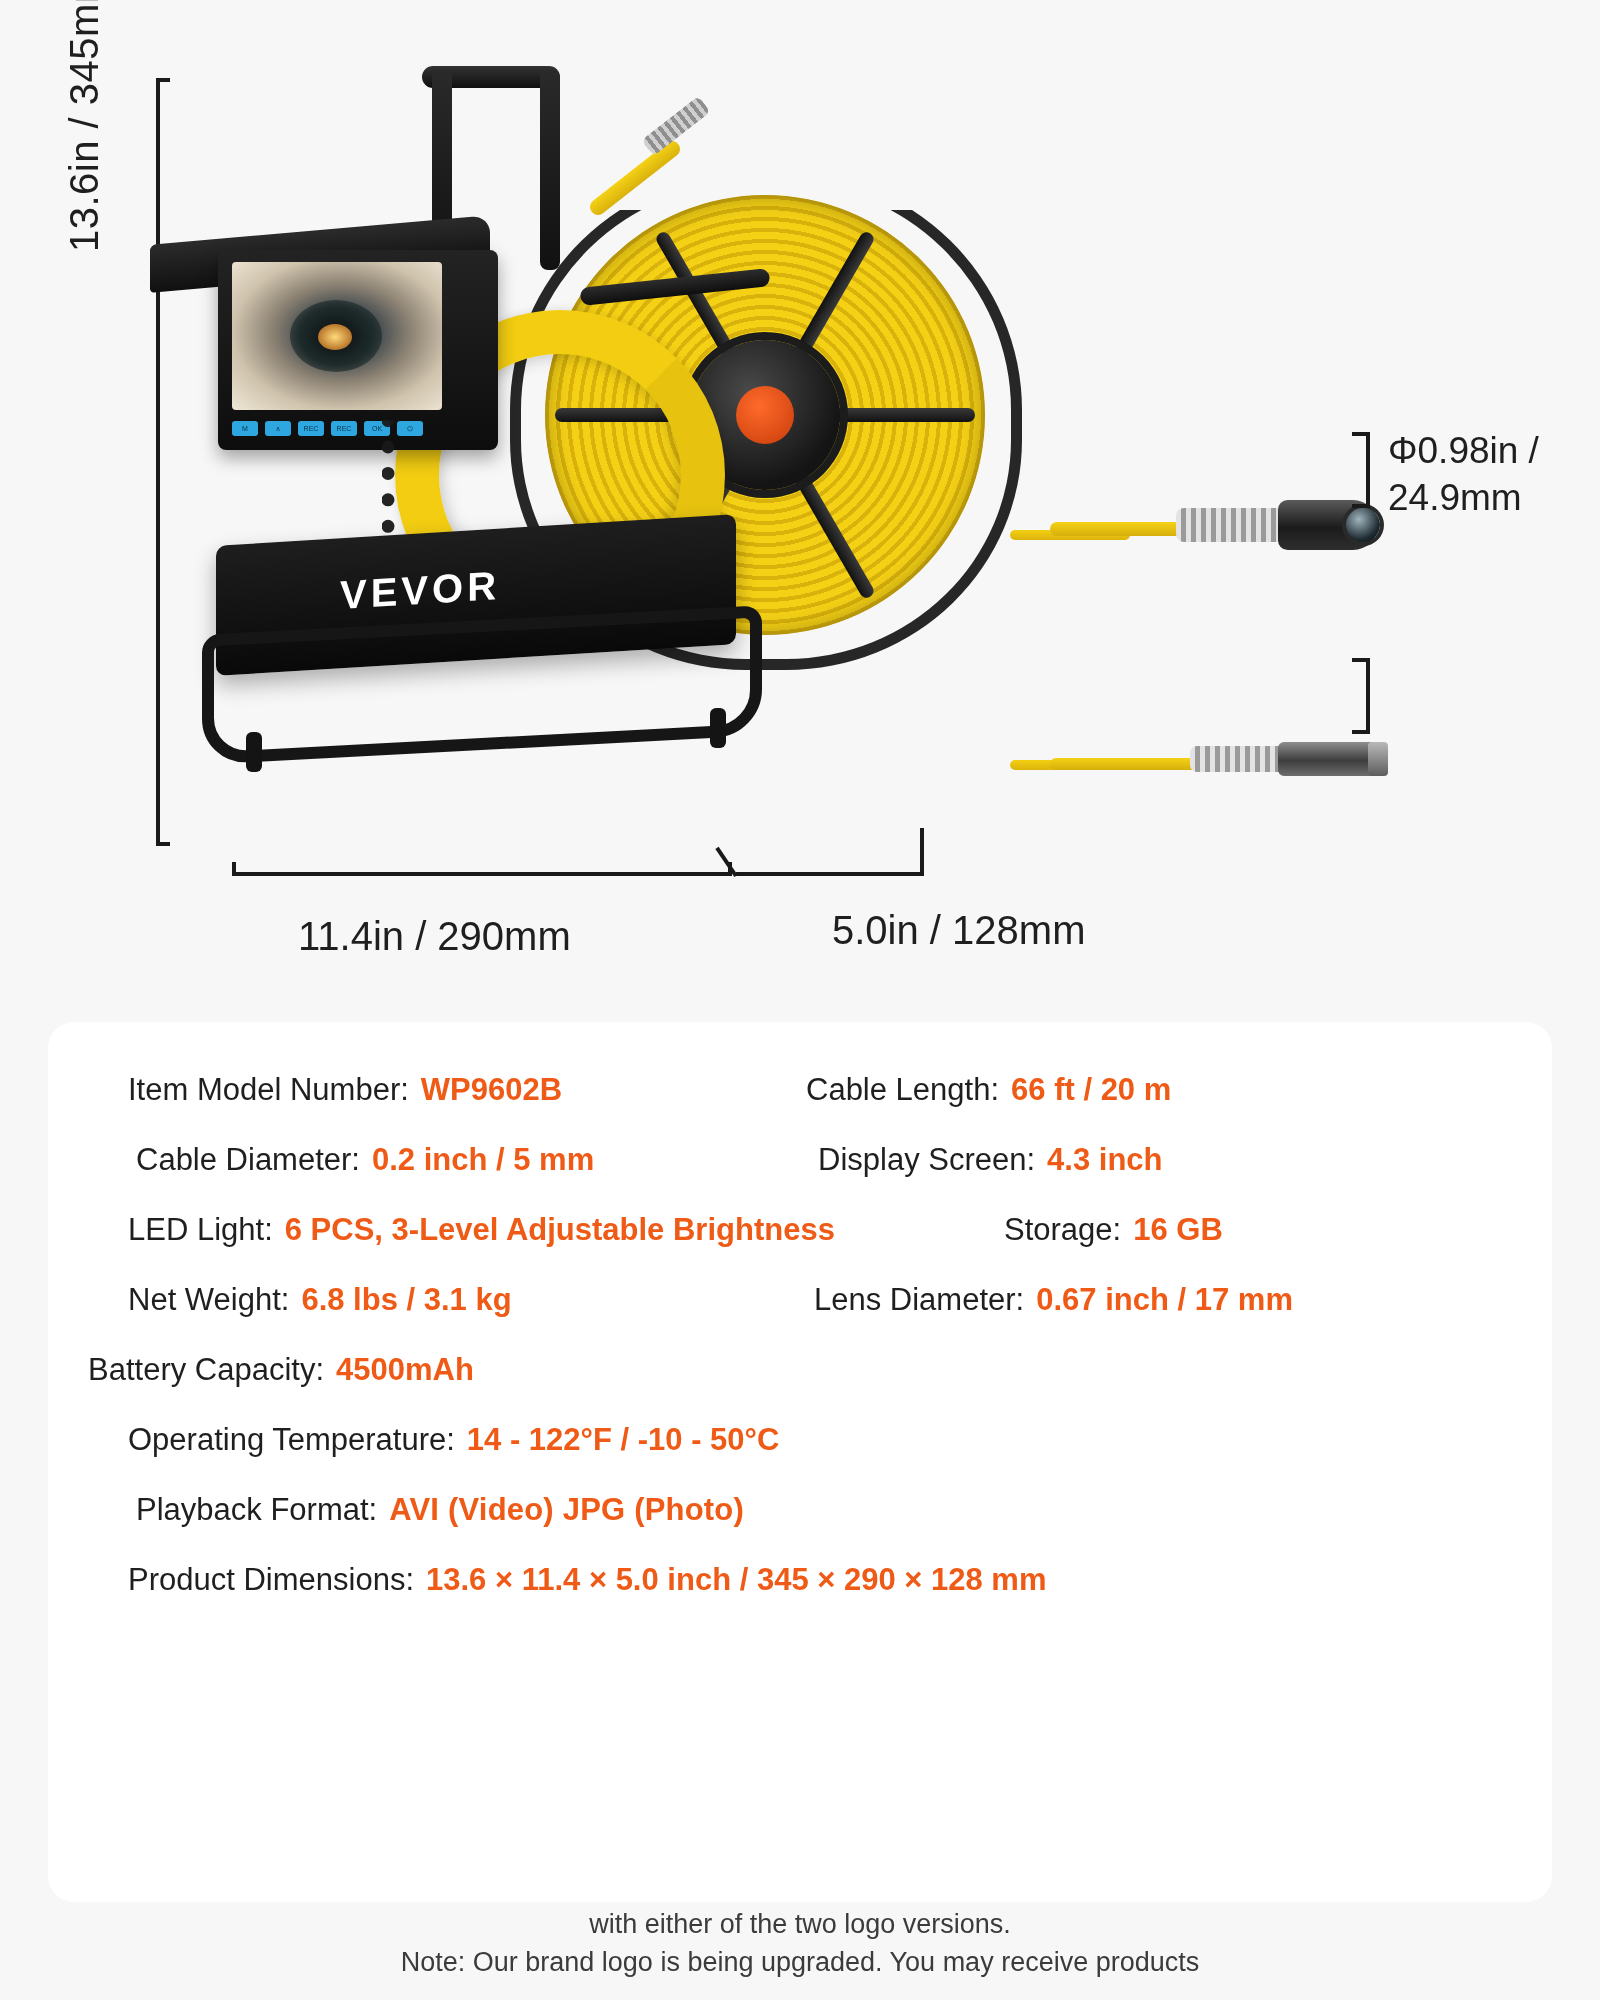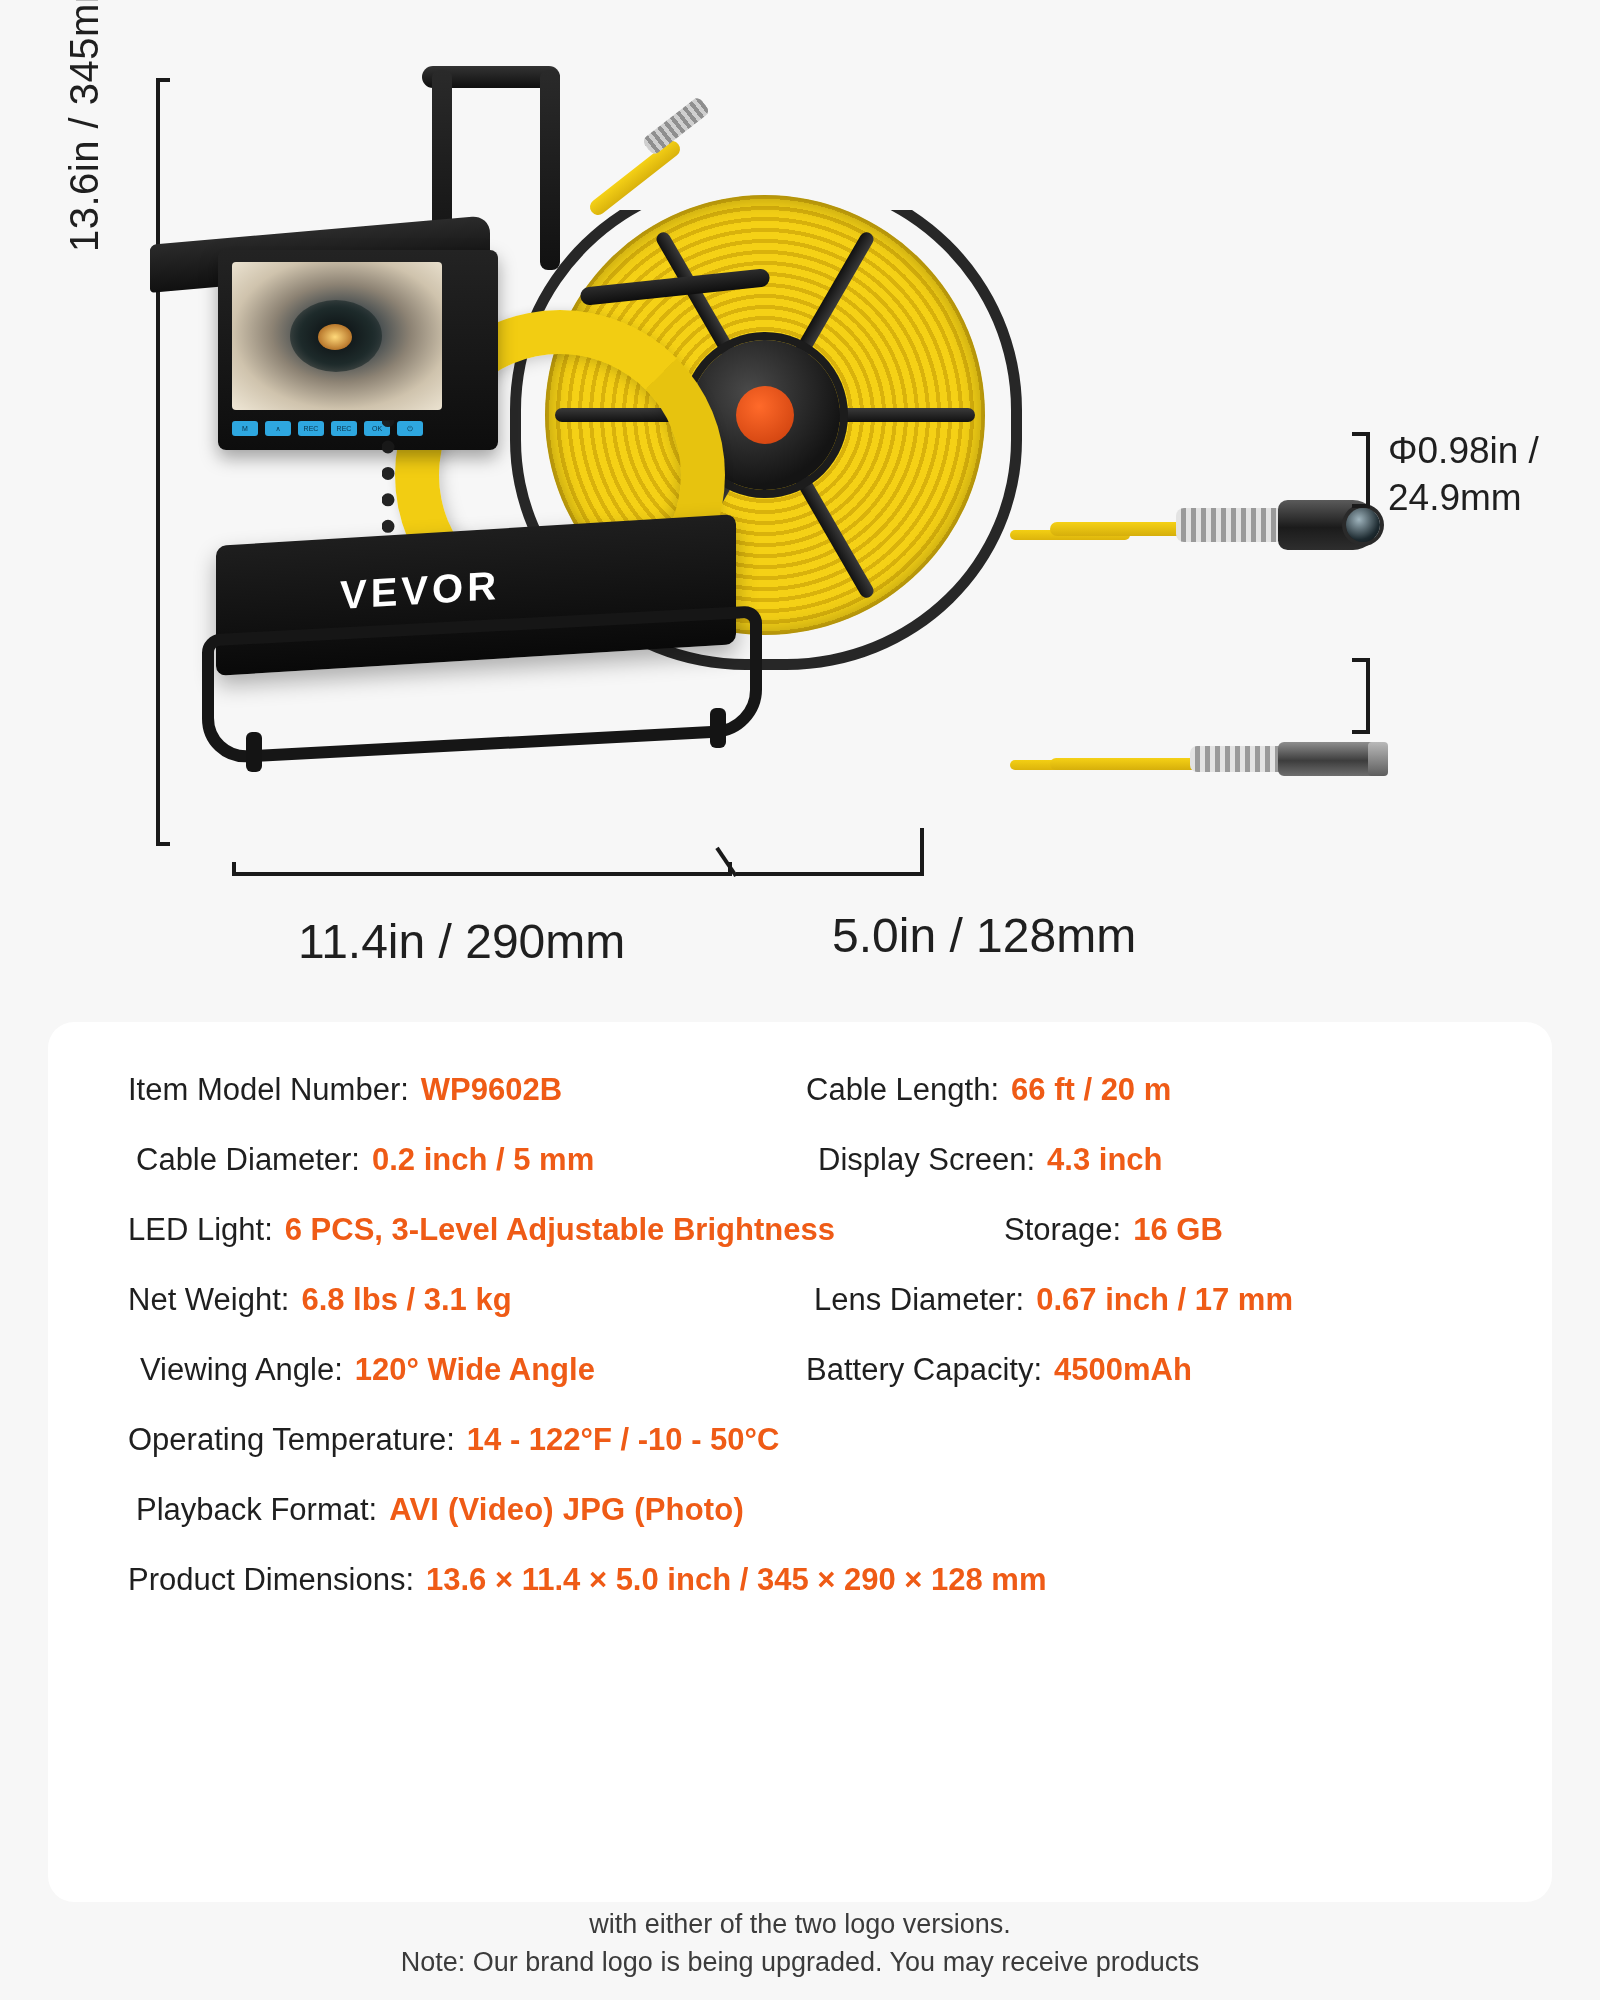--- a/index.html
+++ b/index.html
@@ -62,21 +62,21 @@
     content: "";
     position: absolute;
     left: -2px; bottom: -4px;
     width: 4px; height: 34px;
     background: #1a1a1a;
     transform: rotate(-34deg);
     transform-origin: bottom center;
   }
   .hlabel {
     position: absolute;
-    font-size: 48px;
+    font-size: 40px;
     color: #1f1f1f;
     white-space: nowrap;
   }
   #label-width { left: 298px; top: 914px; }
   #label-depth { left: 832px; top: 908px; }
 
   
   .lens-bracket {
     position: absolute;
     width: 18px;
@@ -537,24 +537,20 @@
         <span class="lbl">Net Weight:</span>
         <span class="val">6.8 lbs / 3.1 kg</span>
       </div>
       <div class="spec-cellR">
         <span class="lbl">Lens Diameter:</span>
         <span class="val">0.67 inch / 17 mm</span>
       </div>
     </div>
 
     <div class="spec-row" id="r6">
-      <div class="spec-cellL">
-        <span class="lbl">Viewing Angle:</span>
-        <span class="val">120° Wide Angle</span>
-      </div>
       <div class="spec-cellR">
         <span class="lbl">Battery Capacity:</span>
         <span class="val">4500mAh</span>
       </div>
     </div>
 
     <div class="spec-row wide" id="r7">
       <div class="spec-cellL">
         <span class="lbl">Operating Temperature:</span>
         <span class="val">14 - 122°F / -10 - 50°C</span>

